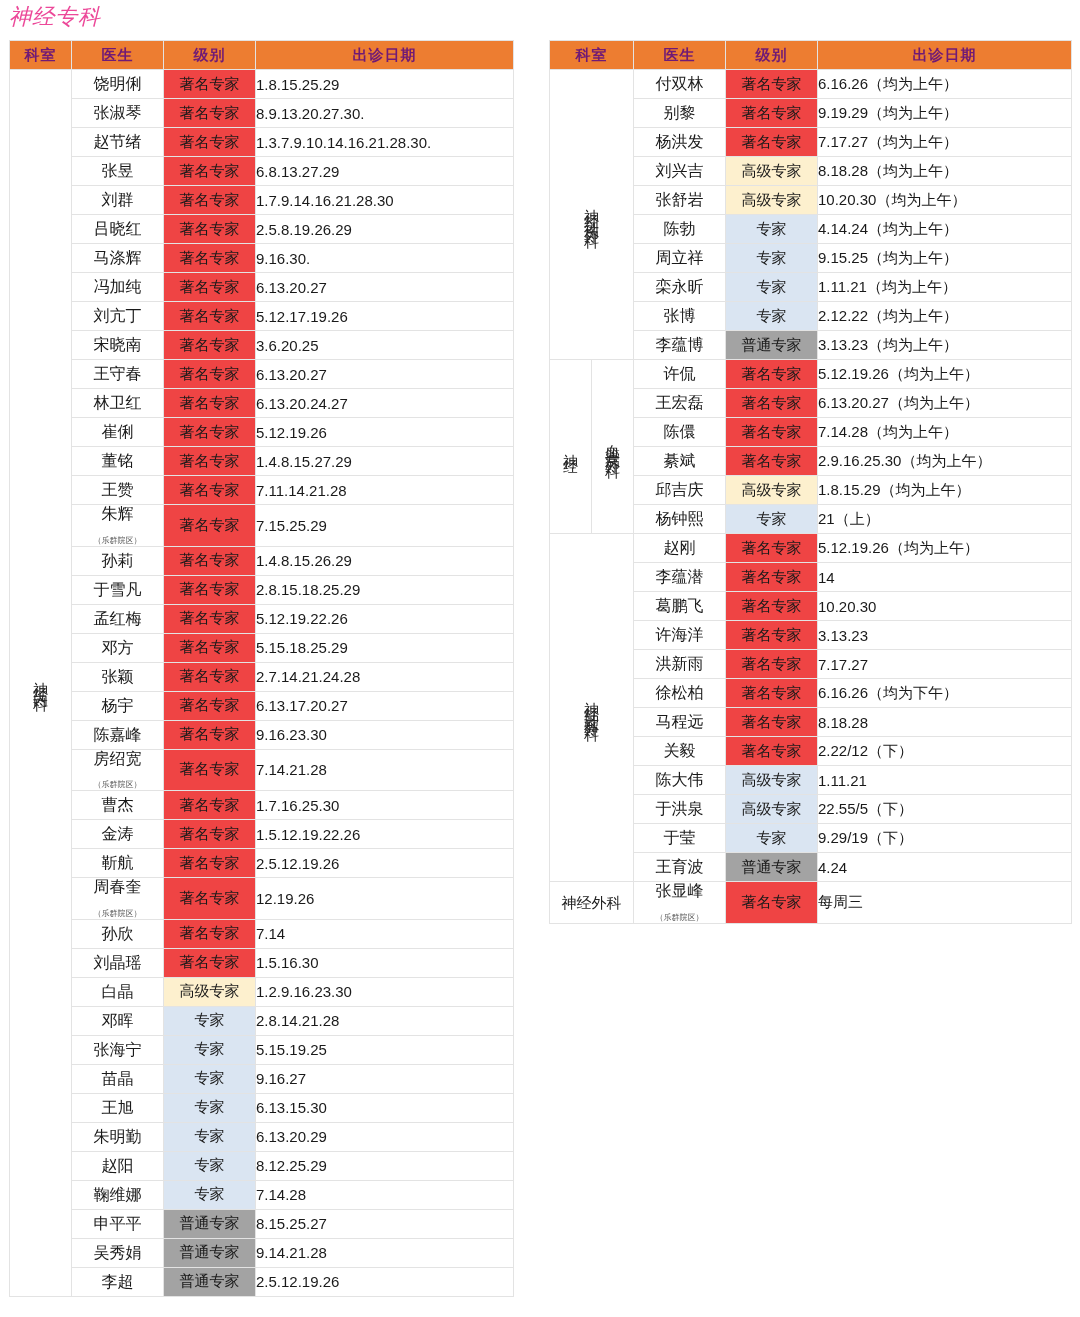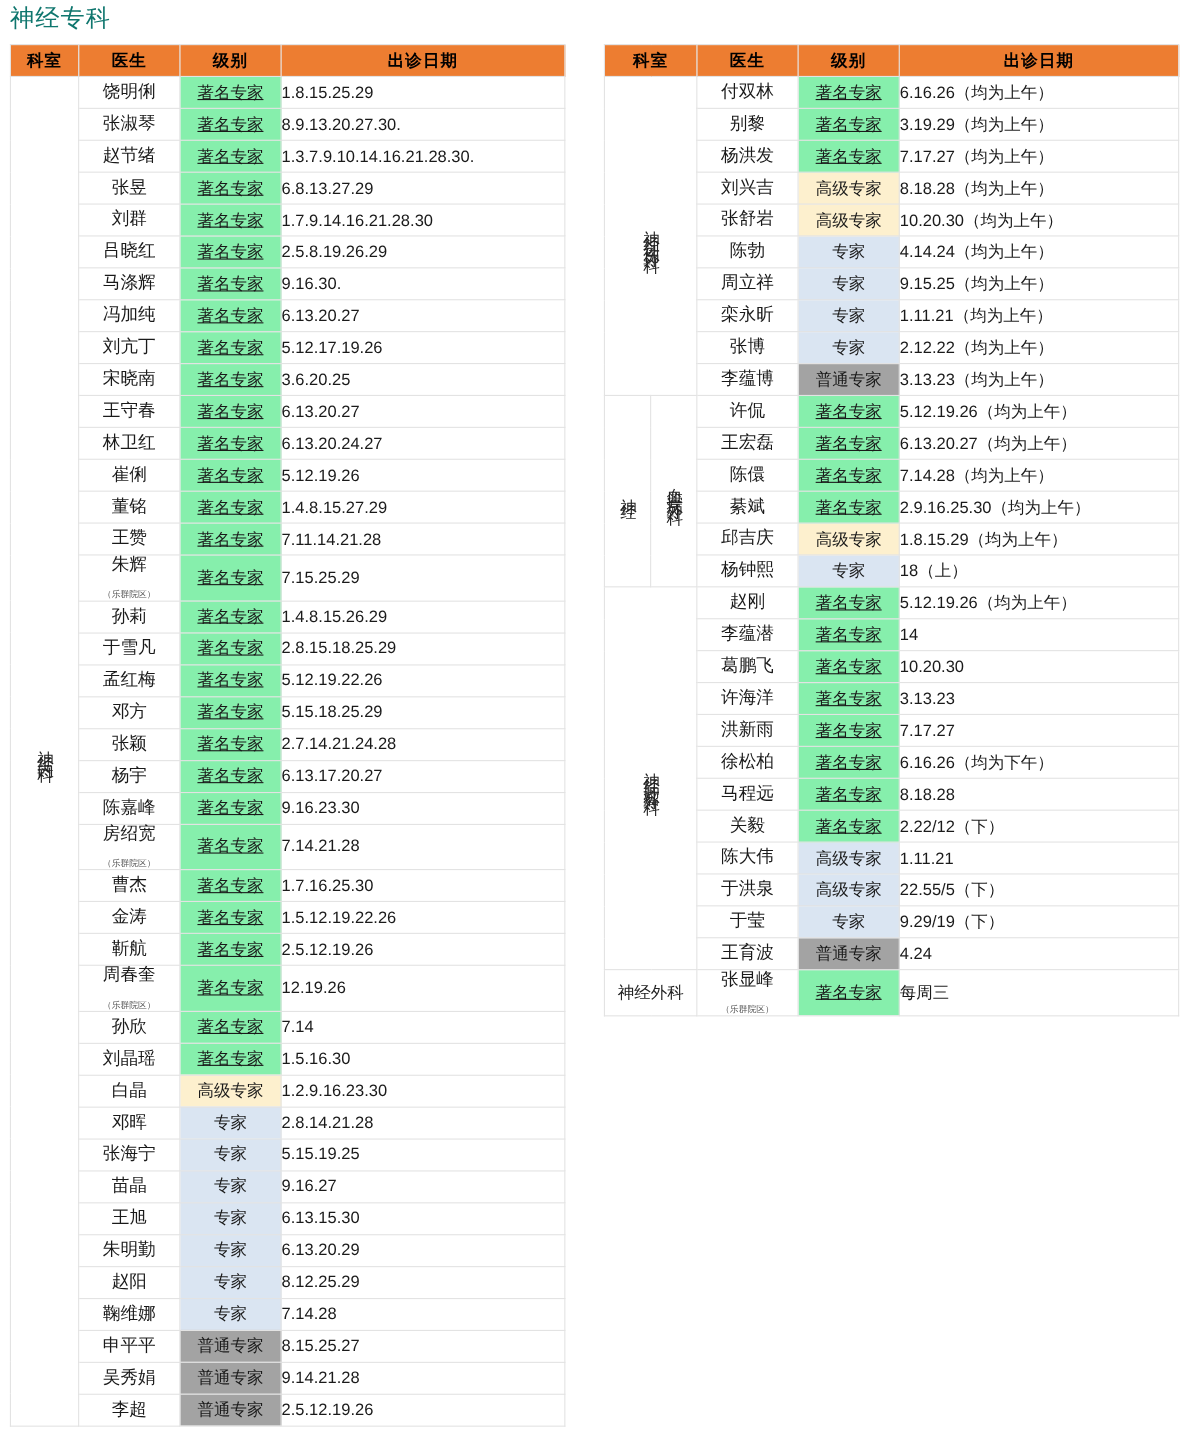--- a/index.html
+++ b/index.html
@@ -8,37 +8,38 @@
     background:#ffffff;
     font-family:"Liberation Sans","DejaVu Sans",sans-serif;
     color:#1a1a1a;
     overflow:hidden;
   }
   .page{position:relative;width:1080px;height:1317px;}
 
   .page-title{
     position:absolute;left:9px;top:3px;
     font-size:22px;line-height:28px;
-    color:#0f766e;font-weight:400;
+    color:#ec4899;font-weight:400;
     letter-spacing:1px;
+    font-style:italic;
   }
 
   table.sched{
     border-collapse:collapse;
     table-layout:fixed;
     font-size:15px;
   }
   table.sched td,table.sched th{
     border:1px solid #e3e3e3;
     padding:0;
     vertical-align:middle;
   }
   thead th{
     background:#ED7D31;
-    color:#000000;
+    color:#701a75;
     font-weight:bold;
     font-size:15px;
     height:28px;
     border:1px solid #ED7D31;
     letter-spacing:1px;
   }
 
   
   #left-table{position:absolute;left:9px;top:40px;width:504px;}
   #left-table col.c-dept{width:62px;}
@@ -95,21 +96,21 @@
   }
   td.date{
     text-align:left;
     padding-left:7px;
     font-size:15px;
     color:#1a1a1a;
     height:28px;
     white-space:nowrap;
   }
 
-  .lvl-famous{background:#86efac;text-decoration:underline;}
+  .lvl-famous{background:#ef4444;}
   .lvl-senior{background:#FDF0CE;}
   .lvl-expert{background:#DAE5F2;}
   .lvl-normal{background:#a3a3a3;}
 </style>
 </head>
 <body>
 
 <div class="page">
 
   <div class="page-title">神经专科</div>
@@ -358,21 +359,21 @@
     <tbody id="right-body">
         <tr>
           <td class="dept" rowspan="10" colspan="2"><span class="vert">神经创伤外科</span></td>
           <td class="doc"><span>付双林</span></td>
           <td class="lvl lvl-famous">著名专家</td>
           <td class="date">6.16.26（均为上午）</td>
         </tr>
         <tr>
           <td class="doc"><span>别黎</span></td>
           <td class="lvl lvl-famous">著名专家</td>
-          <td class="date">3.19.29（均为上午）</td>
+          <td class="date">9.19.29（均为上午）</td>
         </tr>
         <tr>
           <td class="doc"><span>杨洪发</span></td>
           <td class="lvl lvl-famous">著名专家</td>
           <td class="date">7.17.27（均为上午）</td>
         </tr>
         <tr>
           <td class="doc"><span>刘兴吉</span></td>
           <td class="lvl lvl-senior">高级专家</td>
           <td class="date">8.18.28（均为上午）</td>
@@ -430,21 +431,21 @@
           <td class="date">2.9.16.25.30（均为上午）</td>
         </tr>
         <tr>
           <td class="doc"><span>邱吉庆</span></td>
           <td class="lvl lvl-senior">高级专家</td>
           <td class="date">1.8.15.29（均为上午）</td>
         </tr>
         <tr>
           <td class="doc"><span>杨钟熙</span></td>
           <td class="lvl lvl-expert">专家</td>
-          <td class="date">18（上）</td>
+          <td class="date">21（上）</td>
         </tr>
         <tr>
           <td class="dept" rowspan="12" colspan="2"><span class="vert">神经肿瘤外科</span></td>
           <td class="doc"><span>赵刚</span></td>
           <td class="lvl lvl-famous">著名专家</td>
           <td class="date">5.12.19.26（均为上午）</td>
         </tr>
         <tr>
           <td class="doc"><span>李蕴潜</span></td>
           <td class="lvl lvl-famous">著名专家</td>

